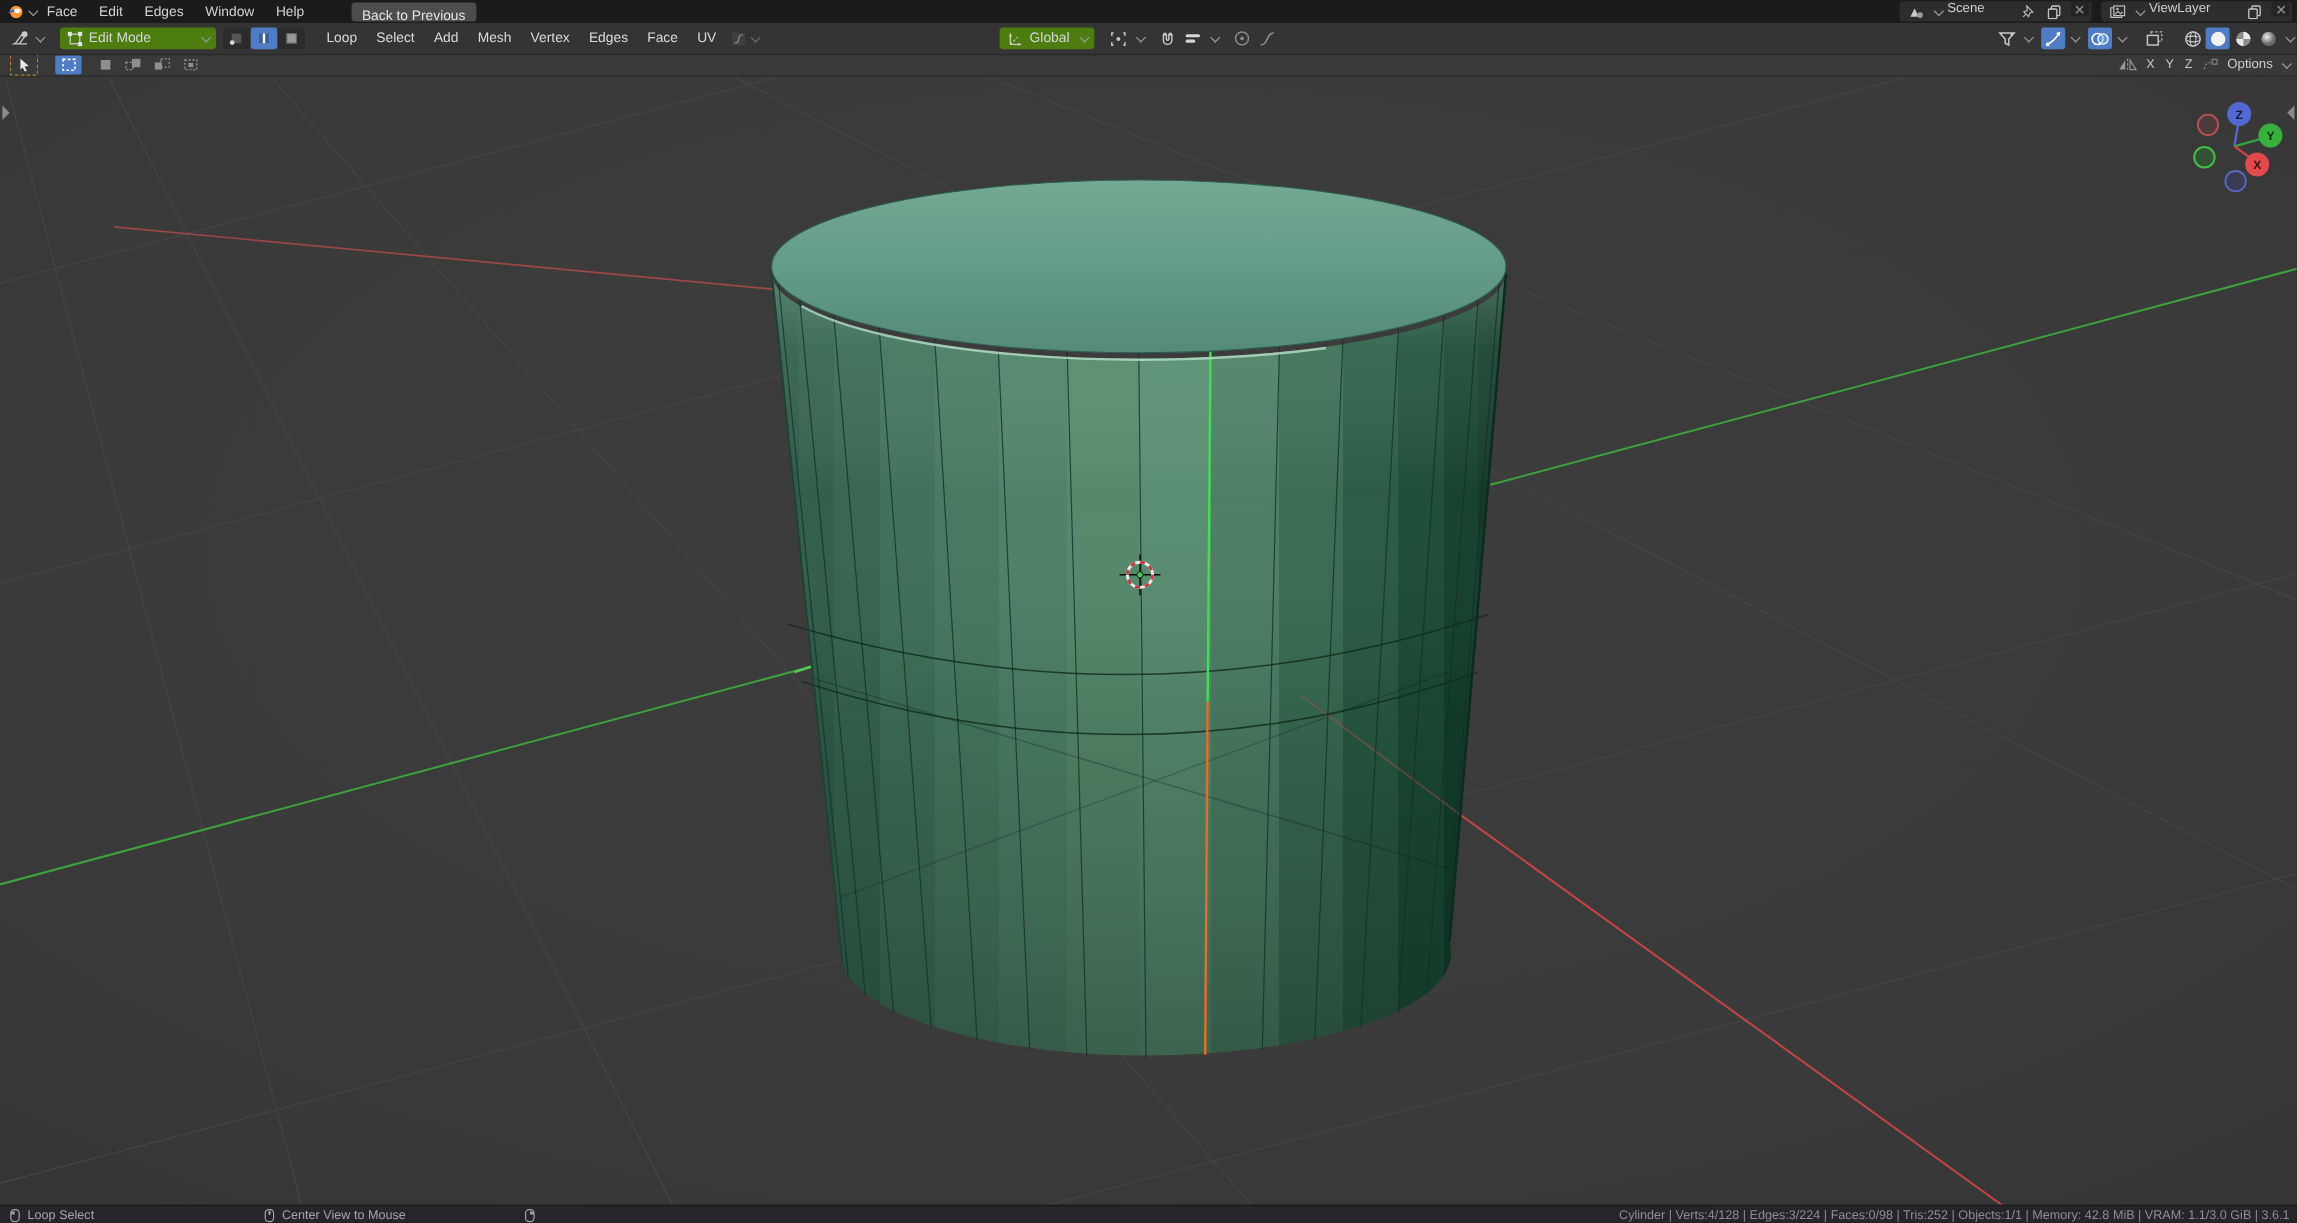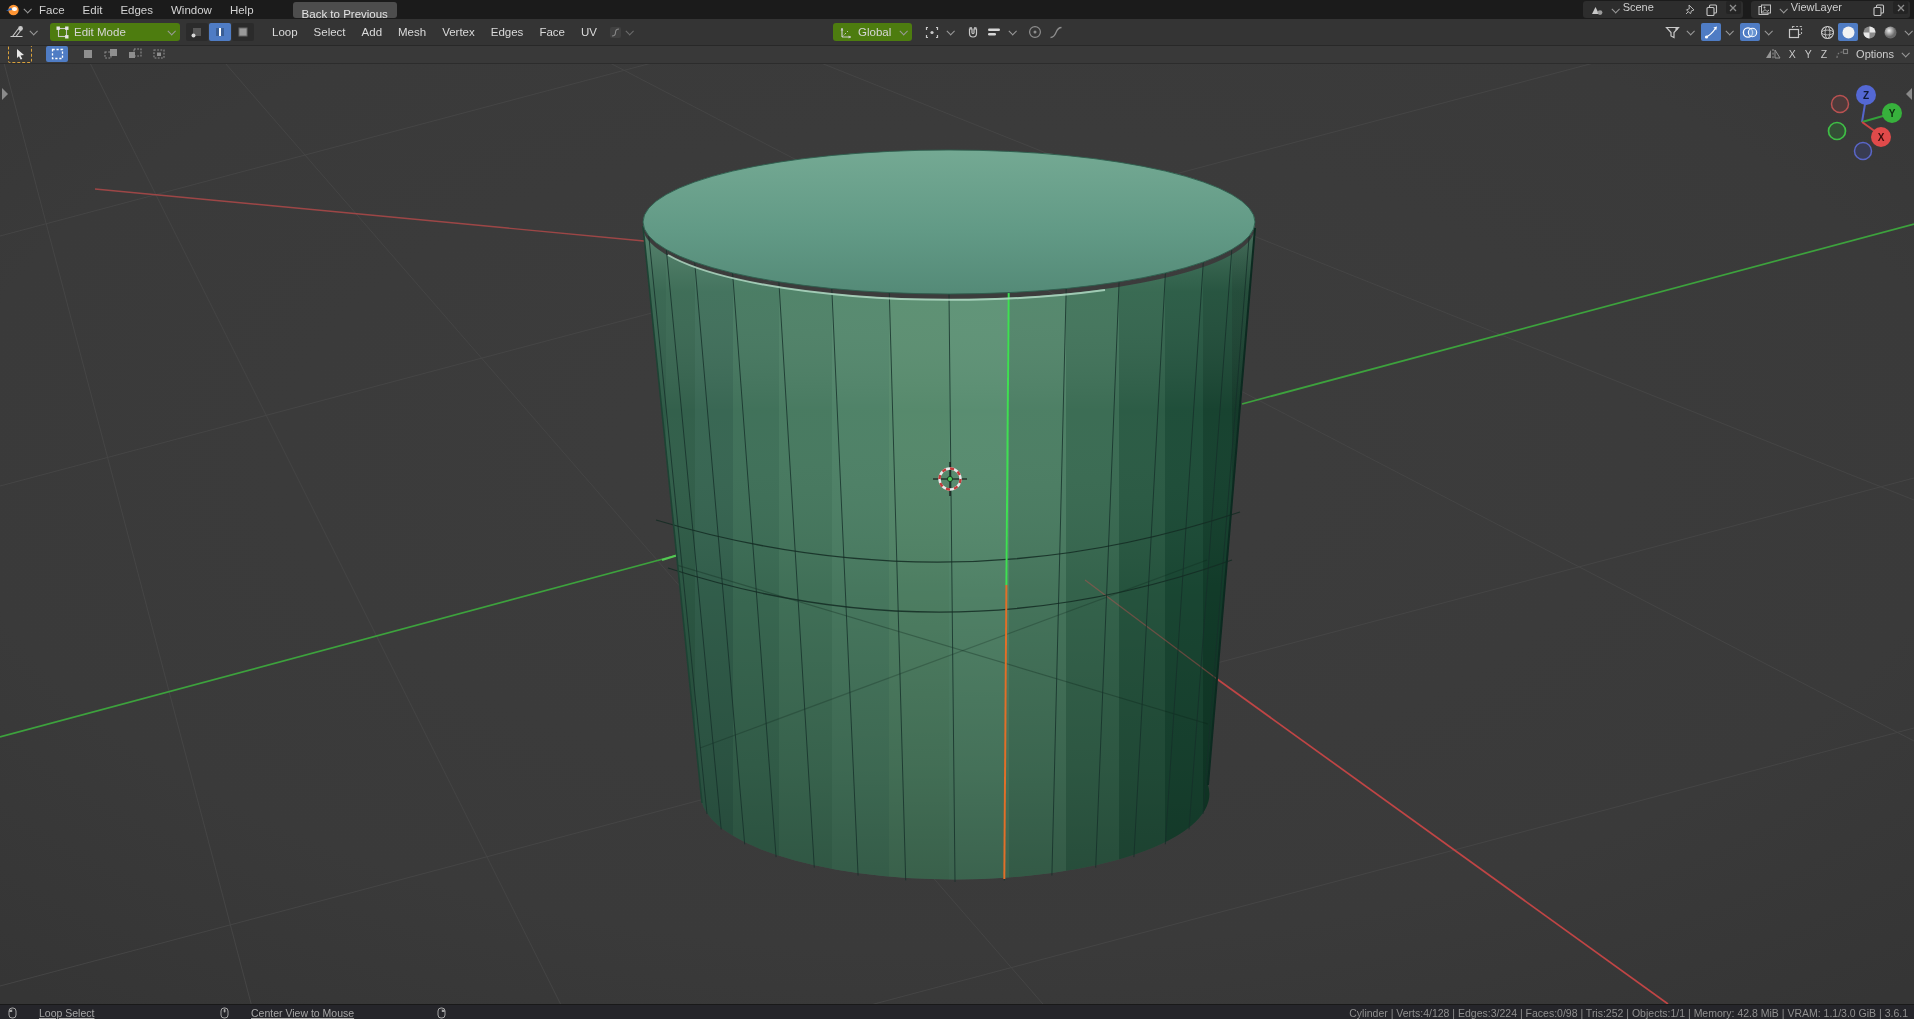--- a/index.html
+++ b/index.html
@@ -40,21 +40,21 @@
   #tsettings .ticon{width:22px;height:16px;display:flex;align-items:center;justify-content:center;border-radius:2px;margin-left:2px;}
   #tweak-btn{border:1px dashed #d8a13c;}
   #boxsel-btn{background:#4f7cc4;}
   #ts-right{position:absolute;right:6px;display:flex;align-items:center;gap:7px;color:#c2c2c2;}
   .axislbl{font-size:10.5px;color:#c8c8c8;padding:0 1px;}
   
   #viewport{position:absolute;top:63px;left:0;width:1914px;height:941px;background:#3b3b3b;}
   
   #statusbar{top:1004px;height:15px;background:#25252a;border-top:1px solid #191919;
              font-size:10.5px;color:#a6a6a6;z-index:5;}
-  .hint{display:flex;align-items:flex-start;gap:22px;position:absolute;text-decoration:underline;}
+  .hint{display:flex;align-items:flex-start;gap:6px;position:absolute;}
   #stats{position:absolute;right:6px;color:#8f8f8f;white-space:nowrap;}
   svg{display:block;}
   .mi{flex:0 0 auto;}
 </style>
 </head>
 <body>
 
 <div id="topbar" class="bar">
   <span id="logo">
     <svg width="15" height="12" viewBox="0 0 15 12">

